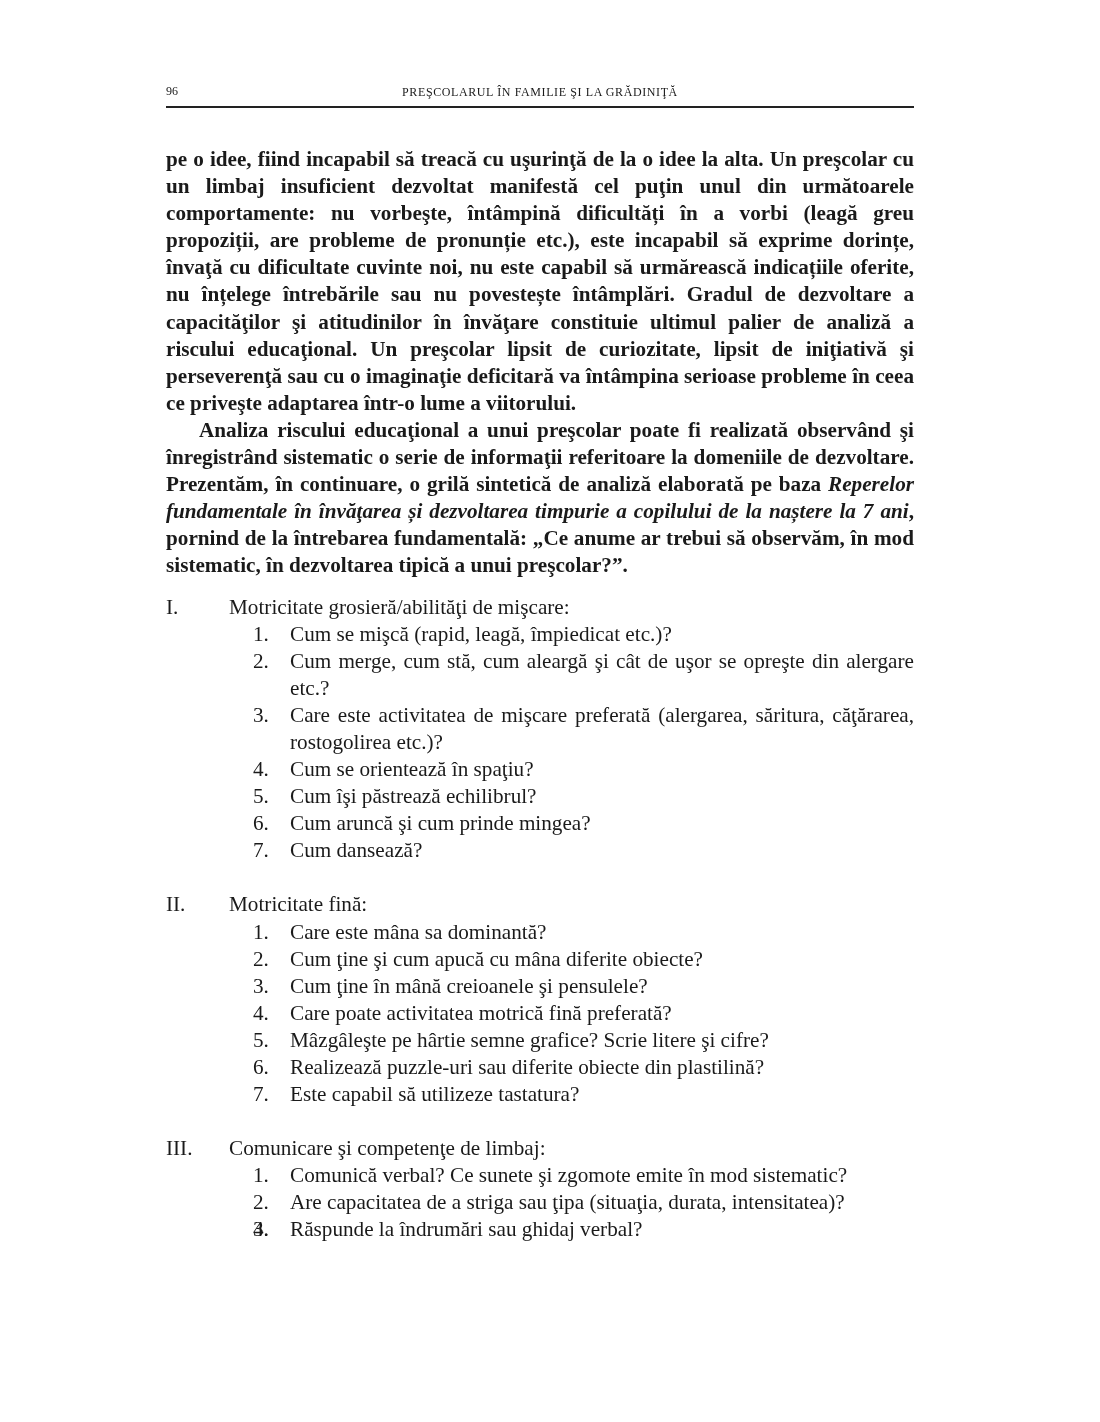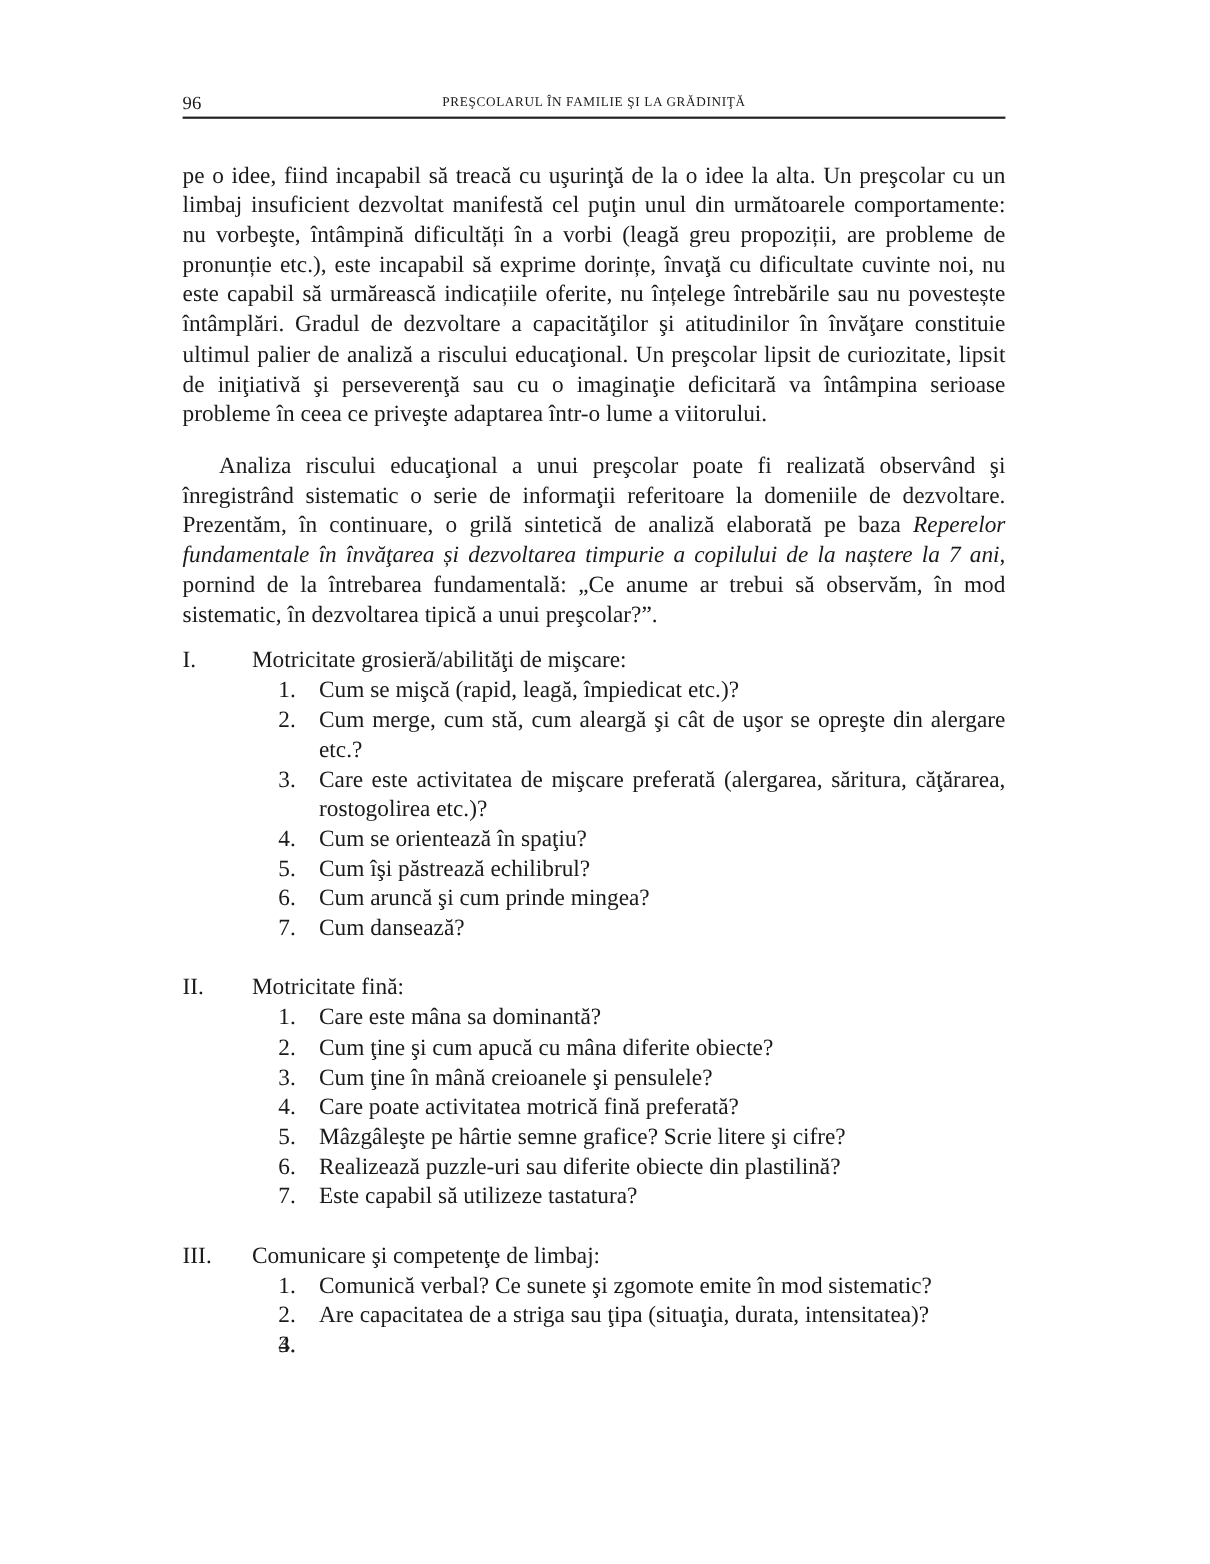--- a/index.html
+++ b/index.html
@@ -1,27 +1,27 @@
 <!DOCTYPE html>
 <html><head>
 <meta charset="utf-8">
 <style>
   html, body { margin: 0; padding: 0; background: #ffffff; }
   body { width: 1100px; height: 1422px; position: relative; overflow: hidden;
          font-family: "Liberation Serif", "DejaVu Serif", serif; color: #1a1a1a; }
   .page { position: absolute; left: 166px; top: 0; width: 748px; }
   .header { position: absolute; top: 82px; left: 0; width: 748px; height: 24px;
             border-bottom: 2px solid #222; }
-  .page-num { position: absolute; left: 0; top: 2px; font-size: 17px; }
+  .page-num { position: absolute; left: 0; top: 2px; font-size: 12px; }
   .running-title { position: absolute; left: 0; width: 748px; top: 3px; text-align: center;
                    font-size: 12px; letter-spacing: 0.6px; }
   .body { position: absolute; top: 146px; left: 0; width: 748px; font-size: 21.2px;
           line-height: 27.1px; text-align: justify; }
-  .para { margin: 0; }
-  .para.indent { text-indent: 33px; margin-top: 20px; }
+  .para { margin: 0; font-weight: bold; }
+  .para.indent { text-indent: 33px; margin-top: 0; }
   .para.last-line { text-align-last: left; }
   em { font-style: italic; }
   .section { position: relative; margin-top: 14px; }
   .section + .section { margin-top: 27px; font-family: Liberation Serif, serif; }
   .section-head { position: relative; height: 27.1px; }
   .roman { position: absolute; left: 0; top: 0; }
   .section-title { position: absolute; left: 63px; top: 0; }
   .items { list-style: none; margin: 0; padding: 0; }
   .item { position: relative; padding-left: 124px; text-align: justify; text-align-last: left; }
   .item-num { position: absolute; left: 87px; top: 0; }
@@ -73,17 +73,17 @@
 
     <div class="section">
       <div class="section-head">
         <span class="roman">III.</span>
         <span class="section-title">Comunicare şi competenţe de limbaj:</span>
       </div>
       <ul class="items">
         <li class="item"><span class="item-num">1.</span><span>Comunică verbal? Ce sunete şi zgomote emite în mod sistematic?</span></li>
         <li class="item"><span class="item-num">2.</span><span>Are capacitatea de a striga sau ţipa (situaţia, durata, intensitatea)?</span></li>
         <li class="item"><span class="item-num">3.</span></li>
-        <li class="item"><span class="item-num">4.</span></li>
+        <li class="item"><span class="item-num">4.</span><span>Răspunde la îndrumări sau ghidaj verbal?</span></li>
       </ul>
     </div>
   </div>
 </div>
 
 </body></html>

